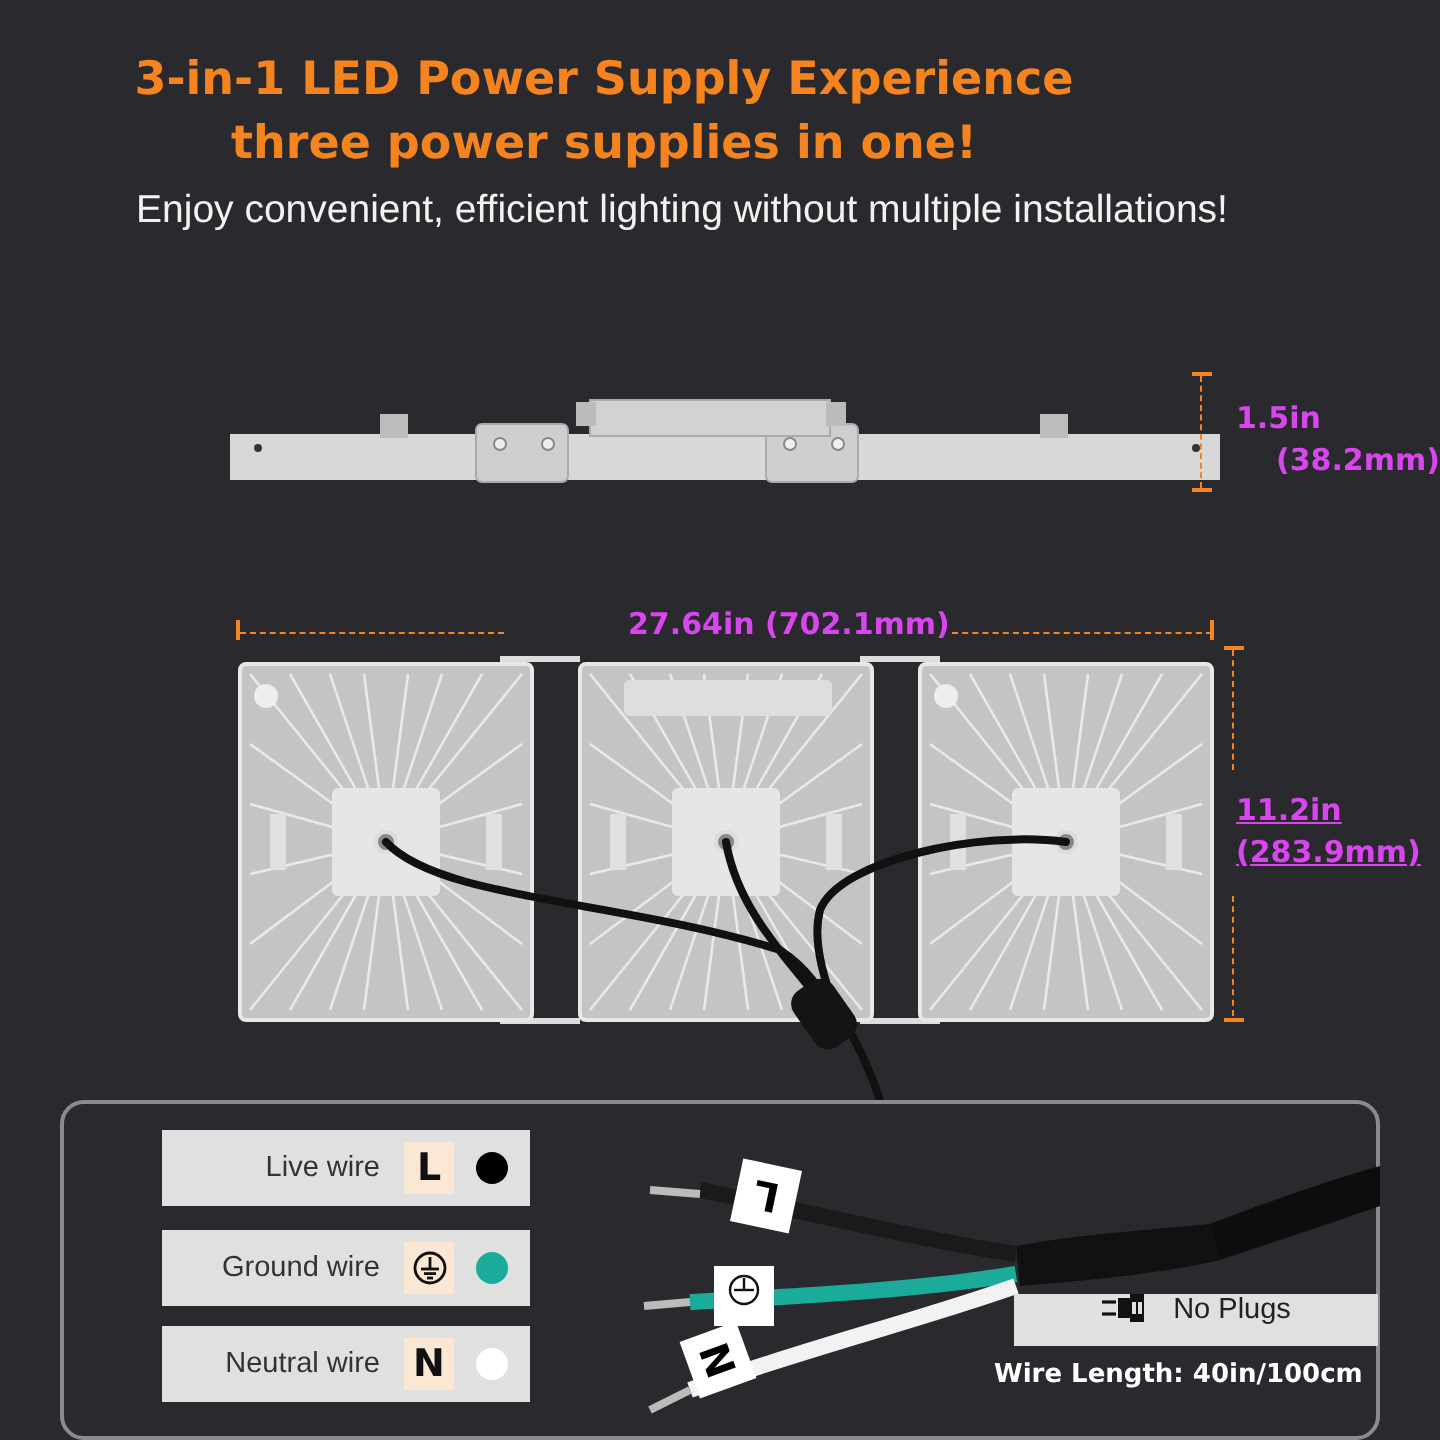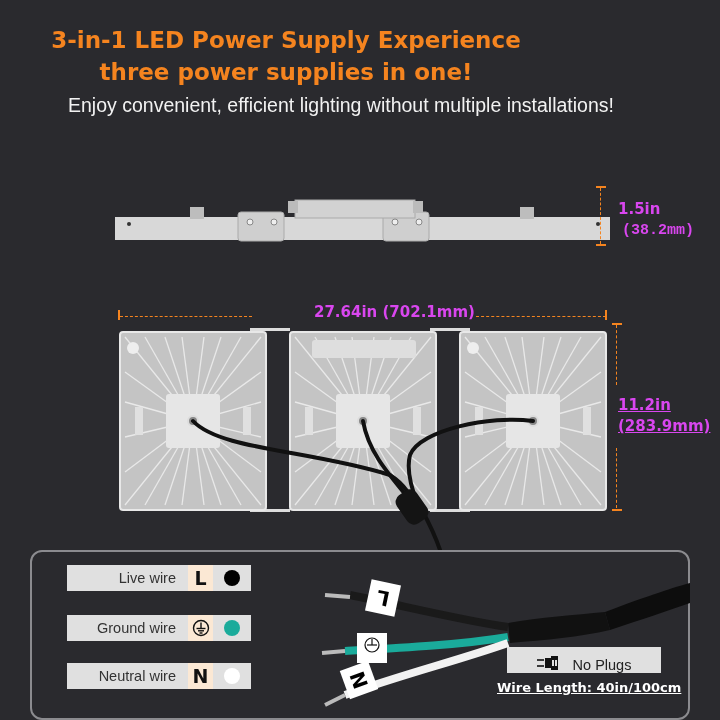--- a/index.html
+++ b/index.html
@@ -1,34 +1,34 @@
 <!DOCTYPE html>
 <html><head>
 <meta charset="utf-8">
 <style>
   * { box-sizing: border-box; margin: 0; padding: 0; }
   html, body { width: 720px; height: 720px; overflow: hidden; background: #2a2a2e; }
   body { position: relative; font-family: "DejaVu Sans", "Liberation Sans", sans-serif; color: #fff; }
-  .title { position: absolute; left: 0; width: 572px; text-align: center; color: #f5841f; font-weight: bold; font-size: 23px; letter-spacing: 0px; }
+  .title { position: absolute; left: 16px; width: 572px; text-align: center; color: #f5841f; font-weight: bold; font-size: 23px; letter-spacing: 0px; }
   .t1 { top: 27px; }
   .t2 { top: 59px; }
   .subtitle { position: absolute; top: 94px; left: 0; width: 682px; text-align: center; font-size: 19.5px; color: #f2f2f2; font-family: "Liberation Sans", sans-serif; }
   .dim { position: absolute; color: #d946ef; font-weight: bold; font-size: 15px; line-height: 21px; }
   .dash-h { position: absolute; height: 0; border-top: 1.5px dashed #f5841f; }
   .dash-v { position: absolute; width: 0; border-left: 1.5px dashed #f5841f; }
   .tick-h { position: absolute; height: 2px; width: 10px; background: #f5841f; }
   .tick-v { position: absolute; width: 2px; height: 10px; background: #f5841f; }
   .panel { position: absolute; border: 2px solid #8b8b8f; border-radius: 12px; left: 30px; top: 550px; width: 660px; height: 170px; }
-  .legend-row { position: absolute; left: 67px; width: 184px; height: 26px; background: #e0e0e0; display: flex; align-items: center; }
+  .legend-row { position: absolute; left: 81px; width: 184px; height: 38px; background: #e0e0e0; display: flex; align-items: center; }
   .legend-label { flex: 1; text-align: right; padding-right: 12px; color: #333; font-size: 14.5px; font-family: "Liberation Sans", sans-serif; }
   .legend-sym { width: 25px; height: 26px; background: #fbe8d4; color: #111; font-weight: bold; font-size: 19px; display: flex; align-items: center; justify-content: center; }
   .legend-dot-wrap { width: 38px; display: flex; align-items: center; justify-content: center; }
   .legend-dot { width: 16px; height: 16px; border-radius: 50%; }
-  .noplugs { position: absolute; left: 507px; top: 647px; width: 154px; height: 26px; background: #e0e0e0; display: flex; align-items: flex-end; justify-content: center; color: #222; font-size: 14.5px; gap: 14px; font-family: "Liberation Sans", sans-serif; }
-  .wirelen { position: absolute; left: 497px; top: 680px; color: #fff; font-weight: bold; font-size: 13px; text-decoration: underline; }
+  .noplugs { position: absolute; left: 507px; top: 647px; width: 182px; height: 26px; background: #e0e0e0; display: flex; align-items: flex-start; justify-content: center; color: #222; font-size: 14.5px; gap: 14px; font-family: "Liberation Sans", sans-serif; }
+  .wirelen { position: absolute; left: 497px; top: 680px; color: #fff; font-weight: bold; font-size: 13px; }
 </style>
 </head>
 <body>
 
 <div class="title t1">3-in-1 LED Power Supply Experience</div>
 <div class="title t2">three power supplies in one!</div>
 <div class="subtitle">Enjoy convenient, efficient lighting without multiple installations!</div>
 
 <svg style="position:absolute;left:110px;top:195px;" width="500" height="50" viewBox="0 0 500 50">
   <rect x="5" y="22" width="495" height="23" fill="#d8d8d8"></rect>
@@ -44,21 +44,21 @@
   <circle cx="140" cy="27" r="3" fill="#eee" stroke="#888"></circle>
   <circle cx="164" cy="27" r="3" fill="#eee" stroke="#888"></circle>
   <circle cx="285" cy="27" r="3" fill="#eee" stroke="#888"></circle>
   <circle cx="309" cy="27" r="3" fill="#eee" stroke="#888"></circle>
 </svg>
 
 <div class="tick-h" style="left:596px;top:186px;"></div>
 <div class="dash-v" style="left:600px;top:188px;height:56px;"></div>
 <div class="tick-h" style="left:596px;top:244px;"></div>
 <div class="dim" style="left:618px;top:199px;">1.5in</div>
-<div class="dim" style="left:622px;top:220px;font-family:Liberation Mono, monospace;">(38.2mm)</div>
+<div class="dim" style="left:638px;top:220px;">(38.2mm)</div>
 
 <div class="tick-v" style="left:118px;top:310px;"></div>
 <div class="dash-h" style="left:120px;top:316px;width:132px;"></div>
 <div class="dim" style="left:283px;top:302px;margin-left:31px;">27.64in (702.1mm)</div>
 <div class="dash-h" style="left:476px;top:316px;width:130px;"></div>
 <div class="tick-v" style="left:605px;top:310px;"></div>
 
 <div class="tick-h" style="left:612px;top:323px;"></div>
 <div class="dash-v" style="left:616px;top:325px;height:60px;"></div>
 <div class="dim" style="left:618px;top:395px;text-decoration:underline;">11.2in</div>

